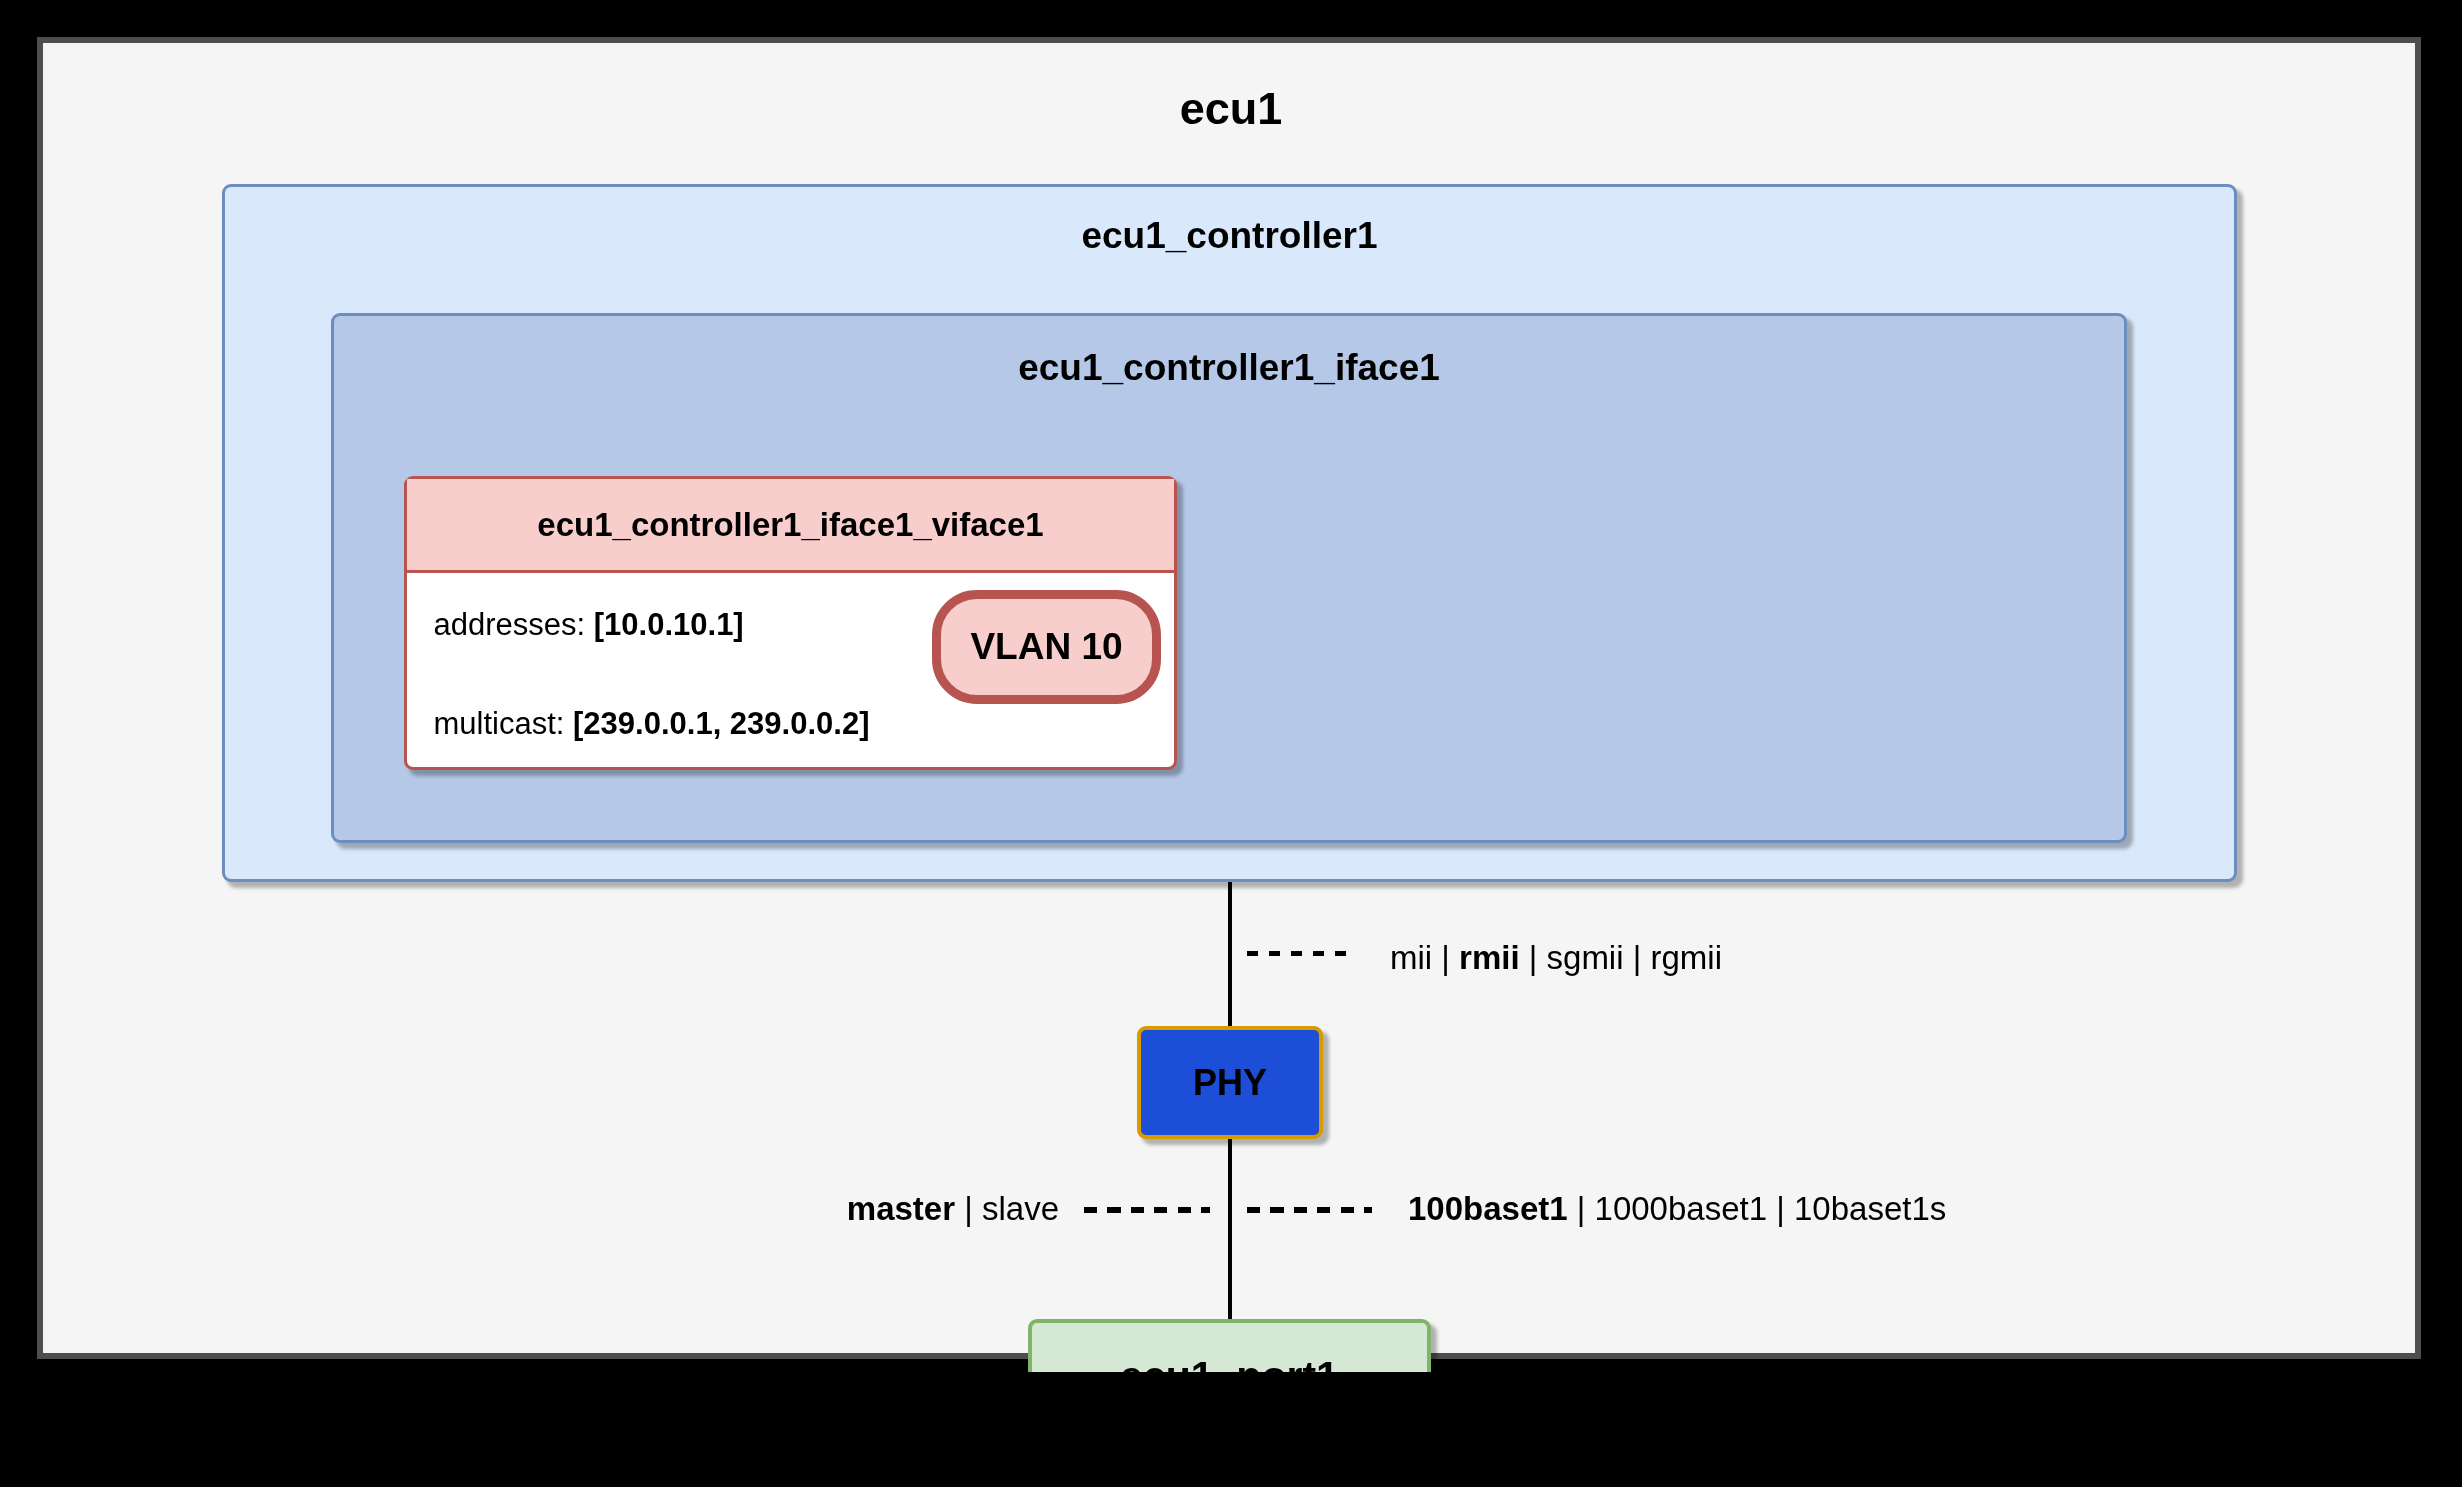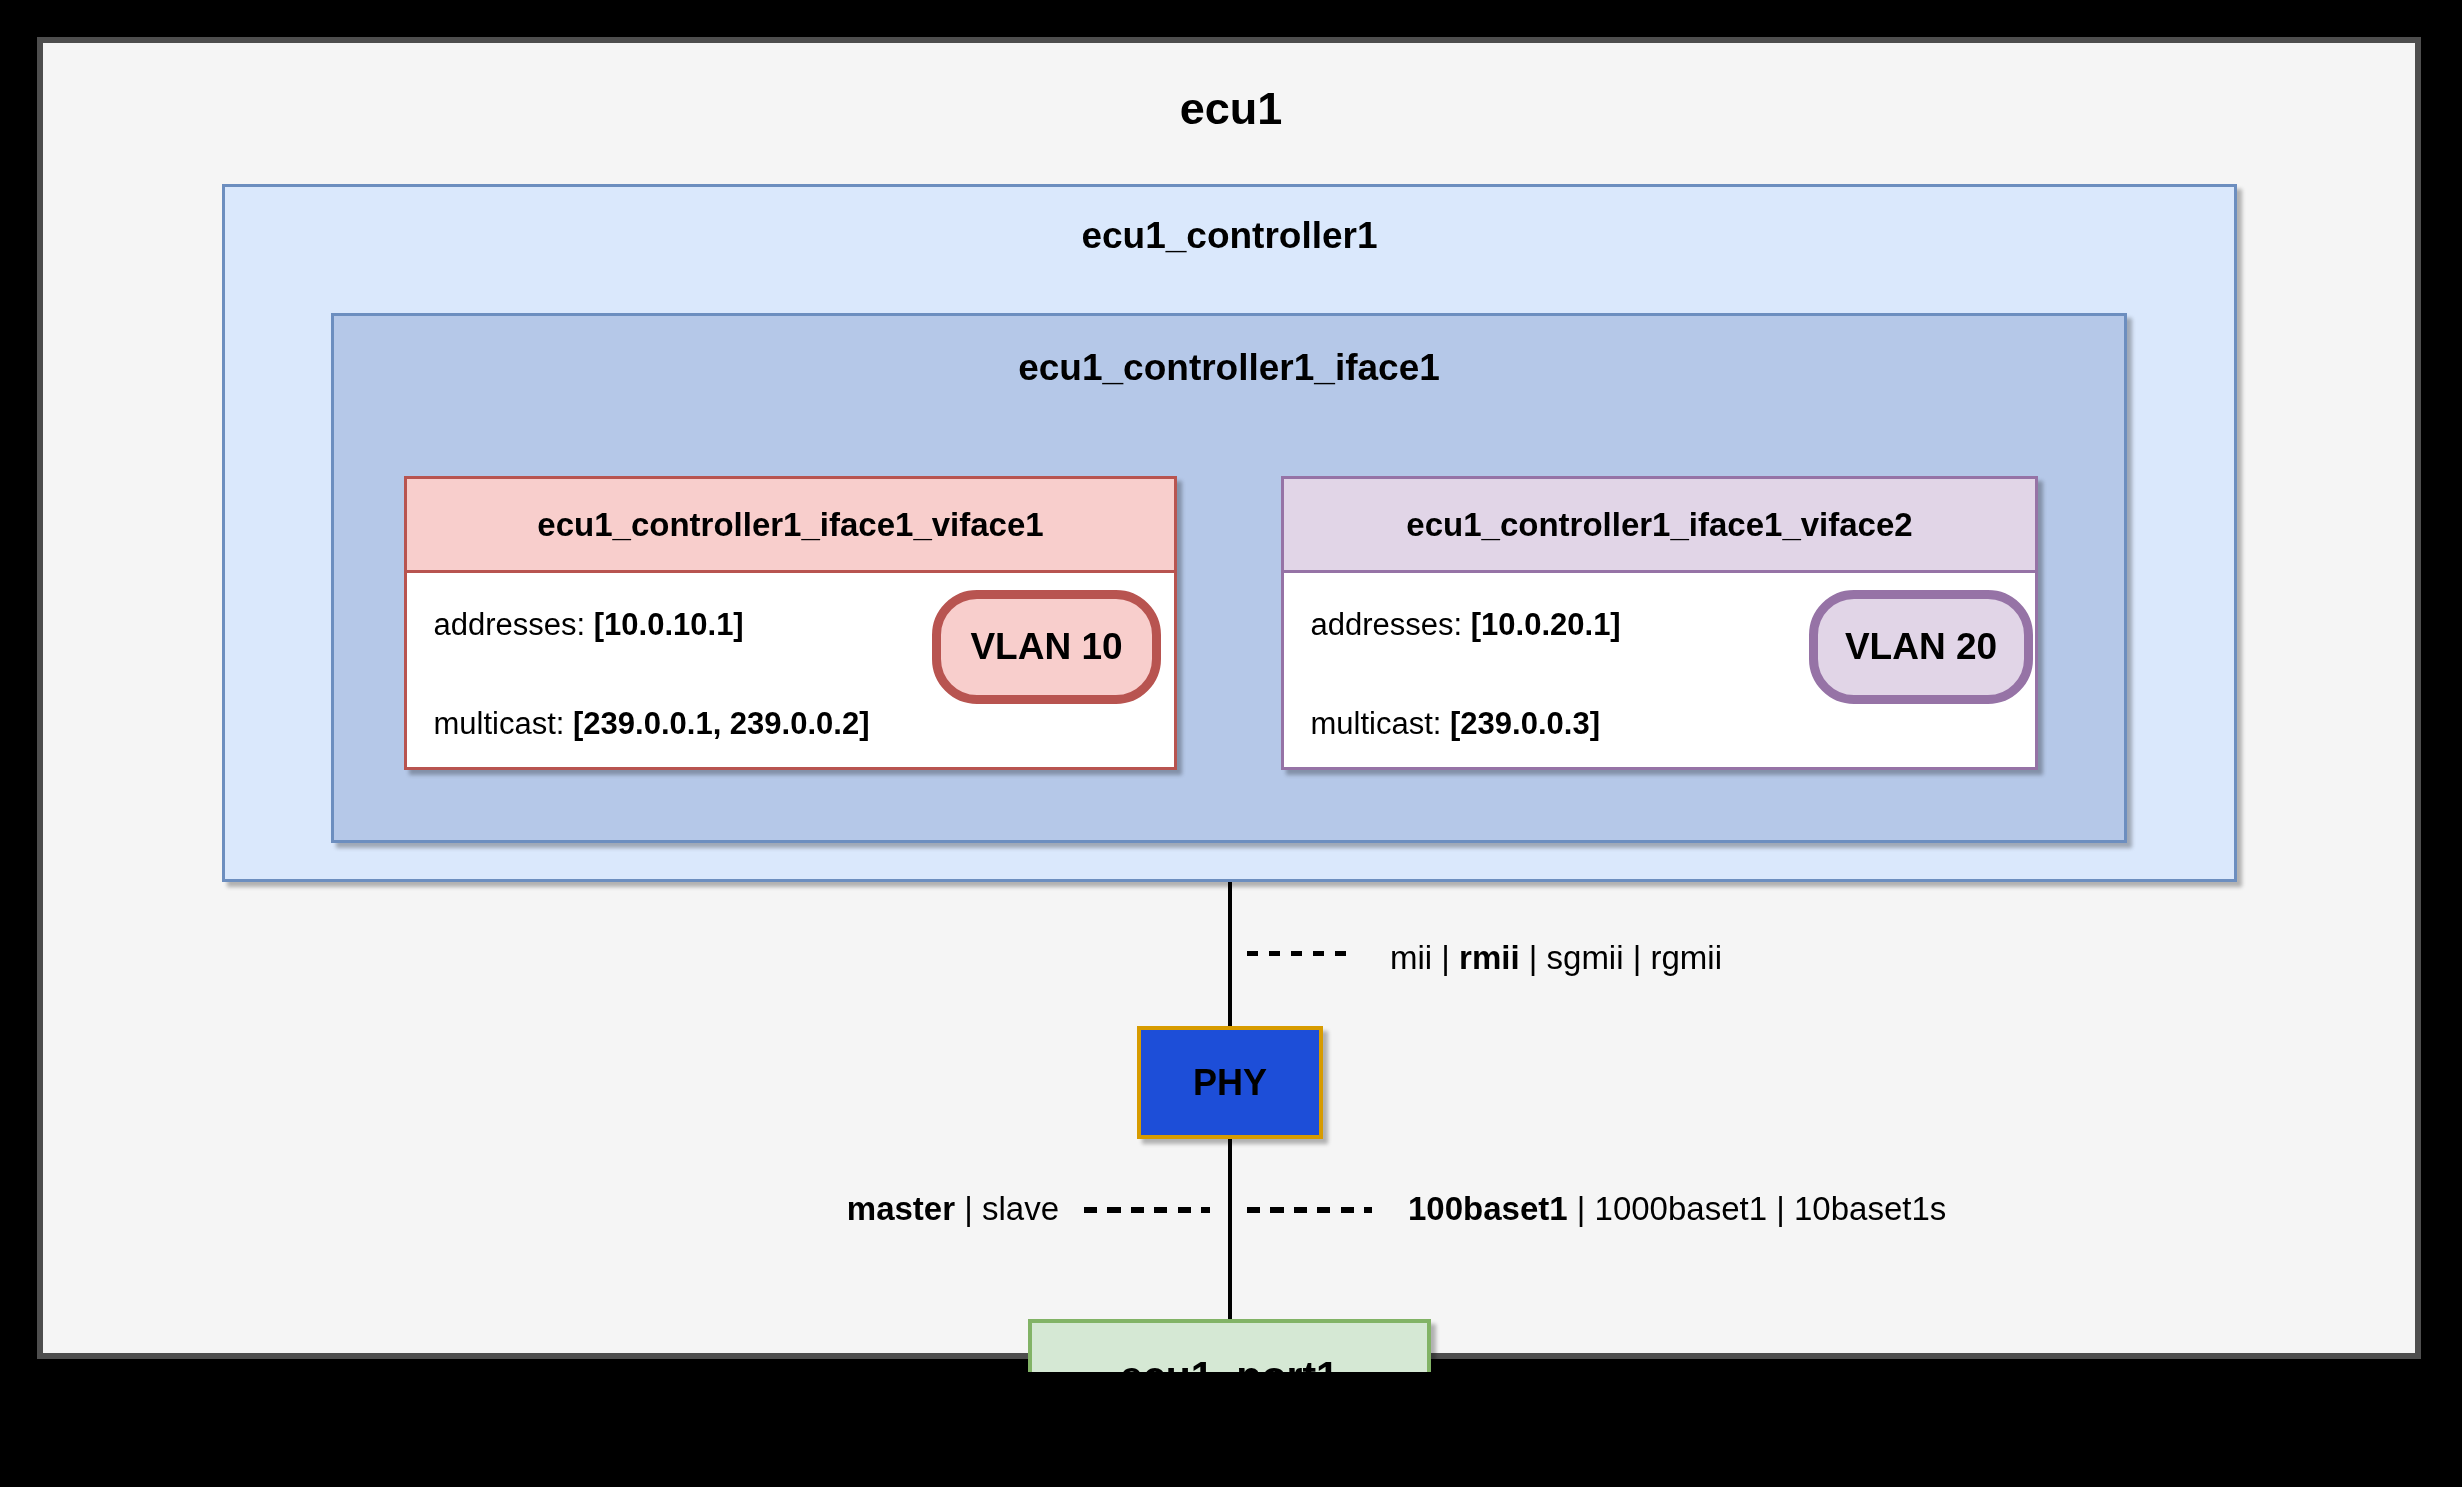--- a/index.html
+++ b/index.html
@@ -26,21 +26,21 @@
   .ecu-title {
     position: absolute;
     left: 0; top: 83px;
     width: 2462px;
     text-align: center;
     font-size: 45px;
     font-weight: 700;
     color: #000;
   }
 
-  .box-shadowed { box-shadow: 5.4px 5.4px 3.9px rgba(0,0,0,0.28); }
+  .box-shadowed { box-shadow: 5.4px 5.4px 3.9px rgba(0,0,0,0.28); border-radius: 9px; }
 
   .controller-box {
     position: absolute;
     left: 222px; top: 184px;
     width: 2015px; height: 698px;
     background: #dae8fc;
     border: 3.1px solid #6c8ebf;
   }
   .controller-title {
     position: absolute;
@@ -180,30 +180,20 @@
     <div class="viface-header">ecu1_controller1_iface1_viface1</div>
     <div class="viface-line addr">
       <span>addresses: </span><span class="val">[10.0.10.1]</span>
     </div>
     <div class="viface-line mcast">
       <span>multicast: </span><span class="val">[239.0.0.1, 239.0.0.2]</span>
     </div>
     <div class="vlan-badge">VLAN 10</div>
   </div>
 
-  <div class="viface purple box-shadowed">
-    <div class="viface-header">ecu1_controller1_iface1_viface2</div>
-    <div class="viface-line addr">
-      <span>addresses: </span><span class="val">[10.0.20.1]</span>
-    </div>
-    <div class="viface-line mcast">
-      <span>multicast: </span><span class="val">[239.0.0.3]</span>
-    </div>
-    <div class="vlan-badge">VLAN 20</div>
-  </div>
 
   <div class="vline ctrl-phy"></div>
   <div class="dash-seg mii"></div>
   <div class="link-label mii-modes"><span>mii</span> | <span style="font-weight: 700;">rmii</span> | <span>sgmii</span> | <span>rgmii</span></div>
 
   <div class="phy-box box-shadowed">PHY</div>
 
   <div class="vline phy-port"></div>
   <div class="link-label role"><span style="font-weight: 700;">master</span> | <span>slave</span></div>
   <div class="dash-seg role"></div>

